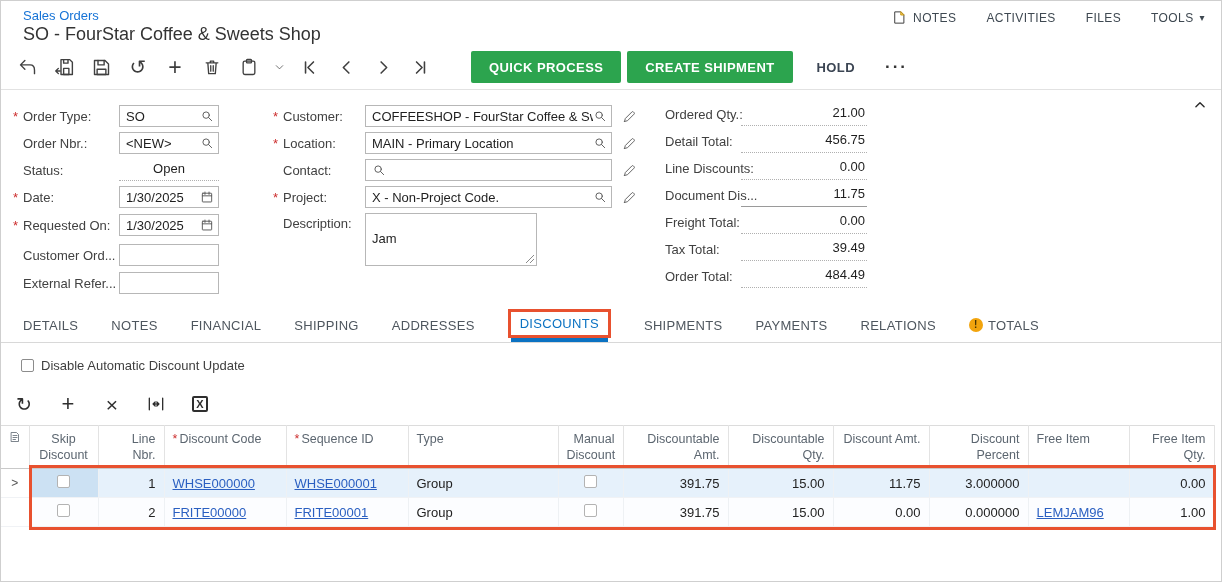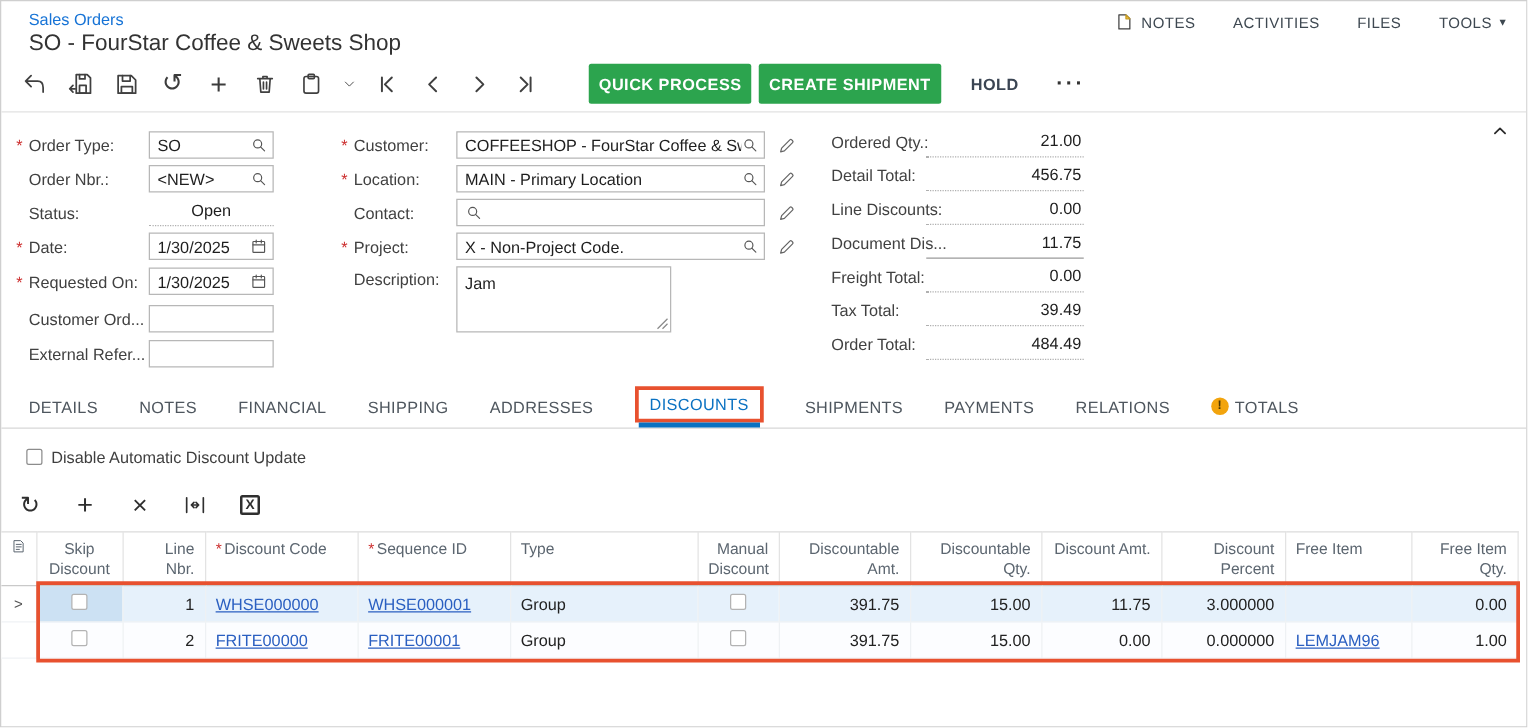--- a/index.html
+++ b/index.html
@@ -10,21 +10,21 @@
   .topbar { position:relative; height:89px; border-bottom:1px solid #e2e2e2; }
   .breadcrumb { position:absolute; left:22px; top:7px; font-size:13px; color:#1673d6; text-decoration:none; cursor:pointer; }
   .page-title { position:absolute; left:22px; top:23px; margin:0; font-size:18px; font-weight:400; color:#333; }
   .top-links { position:absolute; right:16px; top:9px; display:flex; gap:30px; align-items:center; font-size:12px; color:#3e4851; letter-spacing:.4px; }
   .top-link { display:flex; align-items:center; gap:6px; cursor:pointer; }
   .svgi { stroke:#404040; fill:none; stroke-width:1.6; stroke-linecap:round; stroke-linejoin:round; }
   .toolbar { position:absolute; left:12px; top:50px; height:32px; display:flex; align-items:center; }
   .tb-btn { width:28px; height:30px; margin-right:9px; display:flex; align-items:center; justify-content:center; color:#3c3c3c; cursor:pointer; }
   .tb-glyph { font-size:20px; line-height:1; color:#3c3c3c; }
   .caret-btn { width:14px; margin-right:9px; display:flex; align-items:center; justify-content:center; cursor:pointer; }
-  .btn-green { height:32px; margin-left:6px; padding:0 8px; background:var(--green,#2ca44e); color:#fff; border:none; border-radius:2px; font-family:inherit; font-size:13px; font-weight:700; letter-spacing:.4px; cursor:pointer; }
+  .btn-green { height:32px; margin-left:6px; padding:0 18px; background:var(--green,#2ca44e); color:#fff; border:none; border-radius:2px; font-family:inherit; font-size:13px; font-weight:700; letter-spacing:.4px; cursor:pointer; }
   .btn-green.first { margin-left:28px; }
   .btn-flat { height:32px; margin-left:10px; padding:0 14px; background:transparent; border:none; font-family:inherit; font-size:13px; font-weight:700; letter-spacing:.4px; color:#3b4553; cursor:pointer; }
   .btn-more { height:32px; margin-left:6px; padding:0 10px; background:transparent; border:none; font-size:17px; font-weight:700; letter-spacing:2px; color:#333; cursor:pointer; }
 
   
   .form-area { position:relative; height:212px; }
   .frow { position:absolute; height:22px; display:flex; align-items:center; }
   .frow .req { width:10px; color:#cc2d2d; font-size:13px; flex:none; }
   .frow label { font-size:13px; color:#414141; white-space:nowrap; overflow:hidden; }
   .col-left .frow { left:12px; }
@@ -32,21 +32,21 @@
   .col-mid .frow { left:272px; }
   .col-mid label { width:82px; }
   .lookup, .datefld, .plain-input { display:flex; align-items:center; height:22px; border:1px solid #b7b7b7; background:#fff; padding:0 4px 0 6px; font-size:13px; color:#1e1e1e; }
   .w100 { width:100px; } .w247 { width:247px; }
   .lookup .val, .datefld .val { flex:1; white-space:nowrap; overflow:hidden; }
   .ro-value { width:100px; font-size:13px; color:#1e1e1e; border-bottom:1px dotted #b0b0b0; height:22px; line-height:20px;text-align:center; }
   .plain-input { width:100px; font-family:inherit; }
   input.plain-input { outline:none; }
   .pencil { margin-left:10px; cursor:pointer; flex:none; }
   .ta-wrap { position:relative; width:172px; height:53px; }
-  .ta-wrap textarea { width:100%; height:100%; resize:none; border:1px solid #b7b7b7; font-family:inherit; font-size:13px; color:#1e1e1e; padding:5px 6px; outline:none; }
+  .ta-wrap textarea { width:100%; height:100%; resize:none; border:1px solid #b7b7b7; font-family:inherit; font-size:13px; color:#1e1e1e; padding:17px 6px; outline:none; }
   .grip { position:absolute; right:2px; bottom:2px; }
   .col-totals .trow { position:absolute; left:664px; width:202px; height:22px; }
   .col-totals .trow label { font-size:13px; color:#414141; white-space:nowrap; }
   .col-totals .tval { position:absolute; right:0; top:0; width:126px; text-align:right; font-size:13px; color:#1e1e1e; height:21px; border-bottom:1px dotted #b0b0b0; padding-right:2px; }
   .col-totals .tval.editable { border-bottom:1px solid #9a9a9a; }
   .collapse-btn { position:absolute; right:14px; top:8px; cursor:pointer; }
 
   
   .tabs { position:relative; height:41px; border-bottom:1px solid #d8d8d8; display:flex; align-items:center; gap:33px; padding-left:22px; }
   .tab { font-size:13px; letter-spacing:.3px; color:#4e565e; padding-top:6px; cursor:pointer; display:flex; align-items:center; gap:5px; white-space:nowrap; }

